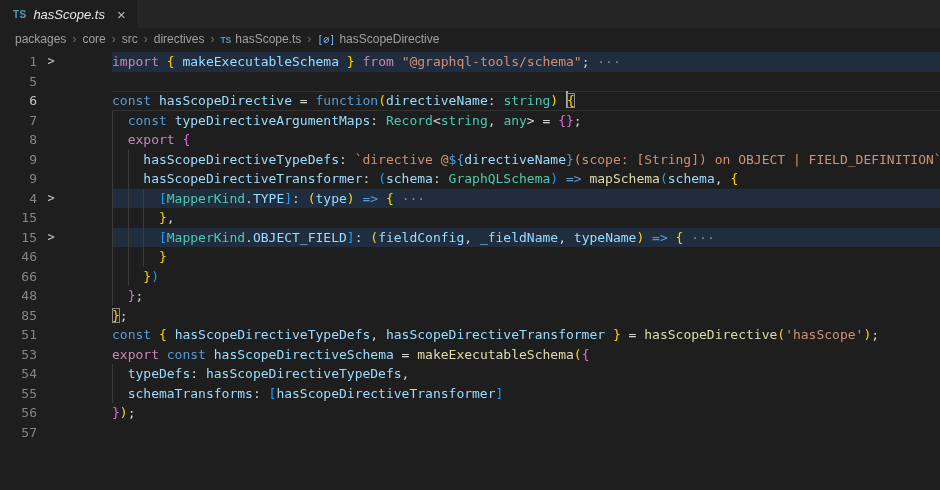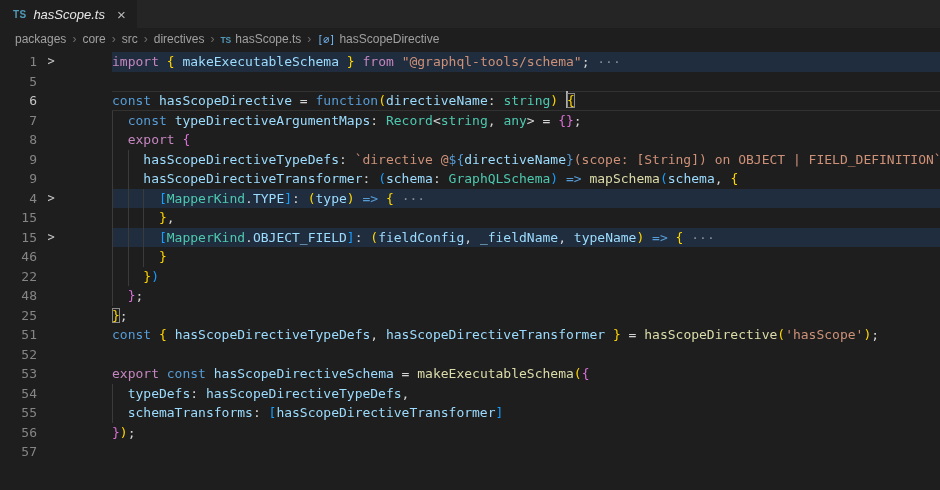--- a/index.html
+++ b/index.html
@@ -118,43 +118,38 @@
       <span class="lnum">15</span>
       <span class="lfold">&gt;</span>
       <span class="lcontent band"><span class="guide" style="left: 0ch;"></span><span class="guide" style="left: 2ch;"></span><span class="guide" style="left: 4ch;"></span><span class="tok" style="color: rgb(212, 212, 212);">      </span><span class="tok" style="color: rgb(23, 159, 255);">[</span><span class="tok" style="color: rgb(78, 201, 176);">MapperKind</span><span class="tok" style="color: rgb(212, 212, 212);">.</span><span class="tok" style="color: rgb(156, 220, 254);">OBJECT_FIELD</span><span class="tok" style="color: rgb(23, 159, 255);">]</span><span class="tok" style="color: rgb(212, 212, 212);">: </span><span class="tok" style="color: rgb(255, 215, 0);">(</span><span class="tok" style="color: rgb(156, 220, 254);">fieldConfig</span><span class="tok" style="color: rgb(212, 212, 212);">, </span><span class="tok" style="color: rgb(156, 220, 254);">_fieldName</span><span class="tok" style="color: rgb(212, 212, 212);">, </span><span class="tok" style="color: rgb(156, 220, 254);">typeName</span><span class="tok" style="color: rgb(255, 215, 0);">)</span><span class="tok" style="color: rgb(212, 212, 212);"> </span><span class="tok" style="color: rgb(86, 156, 214);">=&gt;</span><span class="tok" style="color: rgb(212, 212, 212);"> </span><span class="tok" style="color: rgb(255, 215, 0);">{</span><span class="tok" style="color: rgb(132, 141, 151);"> ···</span></span>
     </div>
     <div class="line">
       <span class="lnum">46</span>
       <span class="lfold"></span>
       <span class="lcontent"><span class="guide" style="left: 0ch;"></span><span class="guide" style="left: 2ch;"></span><span class="guide" style="left: 4ch;"></span><span class="tok" style="color: rgb(212, 212, 212);">      </span><span class="tok" style="color: rgb(255, 215, 0);">}</span></span>
     </div>
     <div class="line">
-      <span class="lnum">22</span>
+      <span class="lnum">66</span>
       <span class="lfold"></span>
       <span class="lcontent"><span class="guide" style="left: 0ch;"></span><span class="guide" style="left: 2ch;"></span><span class="tok" style="color: rgb(212, 212, 212);">    </span><span class="tok" style="color: rgb(255, 215, 0);">}</span><span class="tok" style="color: rgb(23, 159, 255);">)</span></span>
     </div>
     <div class="line">
       <span class="lnum">48</span>
       <span class="lfold"></span>
       <span class="lcontent"><span class="guide" style="left: 0ch;"></span><span class="tok" style="color: rgb(212, 212, 212);">  </span><span class="tok" style="color: rgb(218, 112, 214);">}</span><span class="tok" style="color: rgb(212, 212, 212);">;</span></span>
     </div>
     <div class="line">
-      <span class="lnum">25</span>
+      <span class="lnum">85</span>
       <span class="lfold"></span>
       <span class="lcontent"><span class="tok matched" style="color: rgb(255, 215, 0);">}</span><span class="tok" style="color: rgb(212, 212, 212);">;</span></span>
     </div>
     <div class="line">
       <span class="lnum">51</span>
       <span class="lfold"></span>
       <span class="lcontent"><span class="tok" style="color: rgb(86, 156, 214);">const</span><span class="tok" style="color: rgb(212, 212, 212);"> </span><span class="tok" style="color: rgb(255, 215, 0);">{</span><span class="tok" style="color: rgb(212, 212, 212);"> </span><span class="tok" style="color: rgb(156, 220, 254);">hasScopeDirectiveTypeDefs</span><span class="tok" style="color: rgb(212, 212, 212);">, </span><span class="tok" style="color: rgb(156, 220, 254);">hasScopeDirectiveTransformer</span><span class="tok" style="color: rgb(212, 212, 212);"> </span><span class="tok" style="color: rgb(255, 215, 0);">}</span><span class="tok" style="color: rgb(212, 212, 212);"> = </span><span class="tok" style="color: rgb(220, 220, 170);">hasScopeDirective</span><span class="tok" style="color: rgb(255, 215, 0);">(</span><span class="tok" style="color: rgb(206, 145, 120);">'hasScope'</span><span class="tok" style="color: rgb(255, 215, 0);">)</span><span class="tok" style="color: rgb(212, 212, 212);">;</span></span>
-    </div>
-    <div class="line">
-      <span class="lnum">52</span>
-      <span class="lfold"></span>
-      <span class="lcontent"></span>
     </div>
     <div class="line">
       <span class="lnum">53</span>
       <span class="lfold"></span>
       <span class="lcontent"><span class="tok" style="color: rgb(197, 134, 192);">export</span><span class="tok" style="color: rgb(212, 212, 212);"> </span><span class="tok" style="color: rgb(86, 156, 214);">const</span><span class="tok" style="color: rgb(212, 212, 212);"> </span><span class="tok" style="color: rgb(156, 220, 254);">hasScopeDirectiveSchema</span><span class="tok" style="color: rgb(212, 212, 212);"> = </span><span class="tok" style="color: rgb(220, 220, 170);">makeExecutableSchema</span><span class="tok" style="color: rgb(255, 215, 0);">(</span><span class="tok" style="color: rgb(218, 112, 214);">{</span></span>
     </div>
     <div class="line">
       <span class="lnum">54</span>
       <span class="lfold"></span>
       <span class="lcontent"><span class="guide" style="left: 0ch;"></span><span class="tok" style="color: rgb(212, 212, 212);">  </span><span class="tok" style="color: rgb(156, 220, 254);">typeDefs</span><span class="tok" style="color: rgb(212, 212, 212);">: </span><span class="tok" style="color: rgb(156, 220, 254);">hasScopeDirectiveTypeDefs</span><span class="tok" style="color: rgb(212, 212, 212);">,</span></span>

